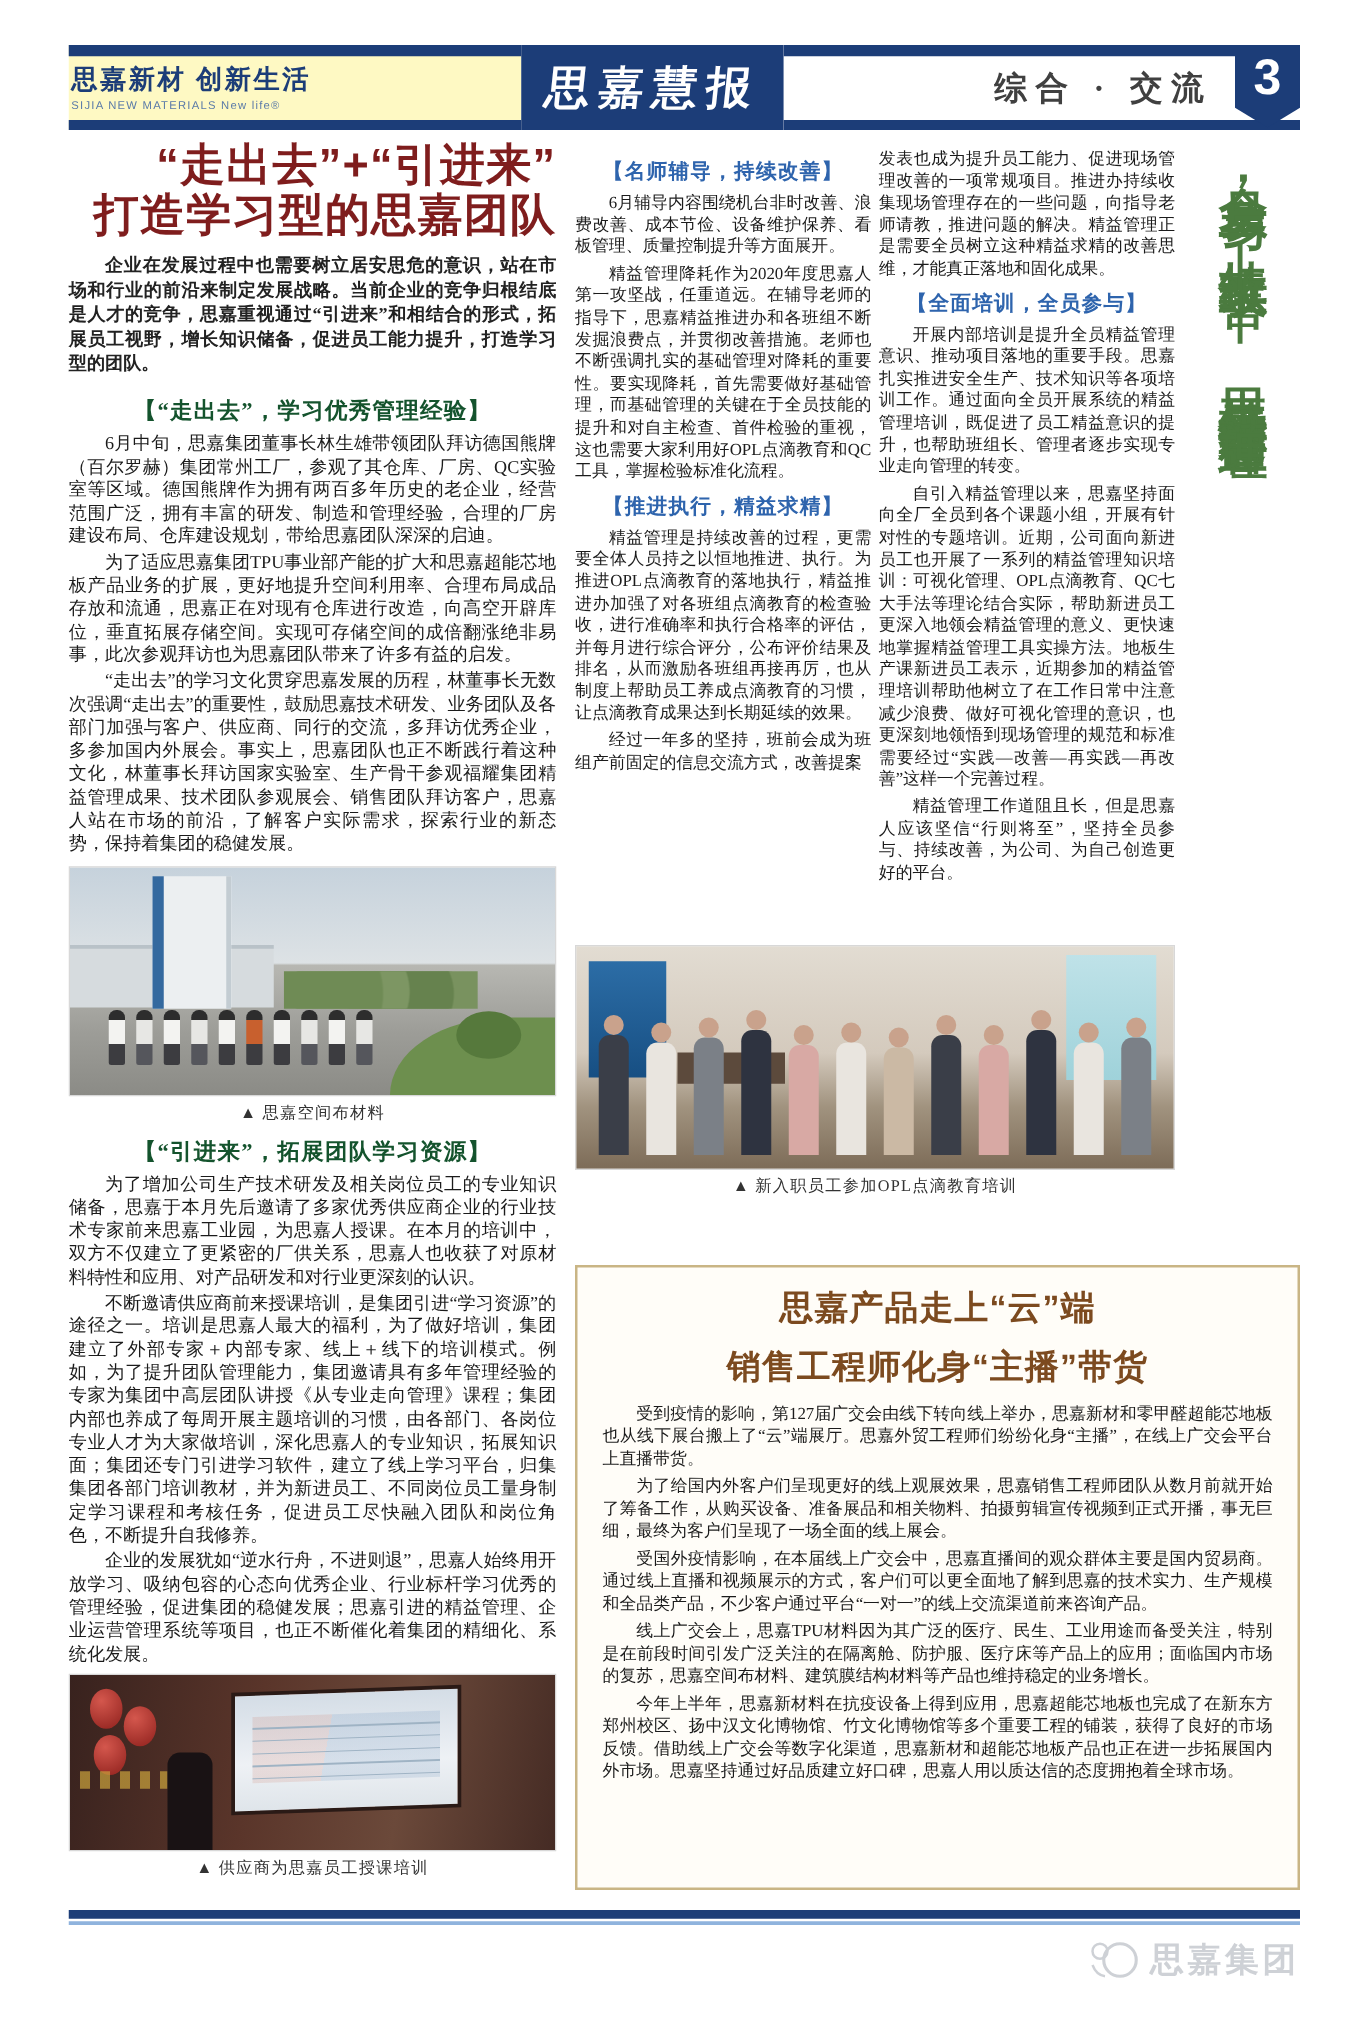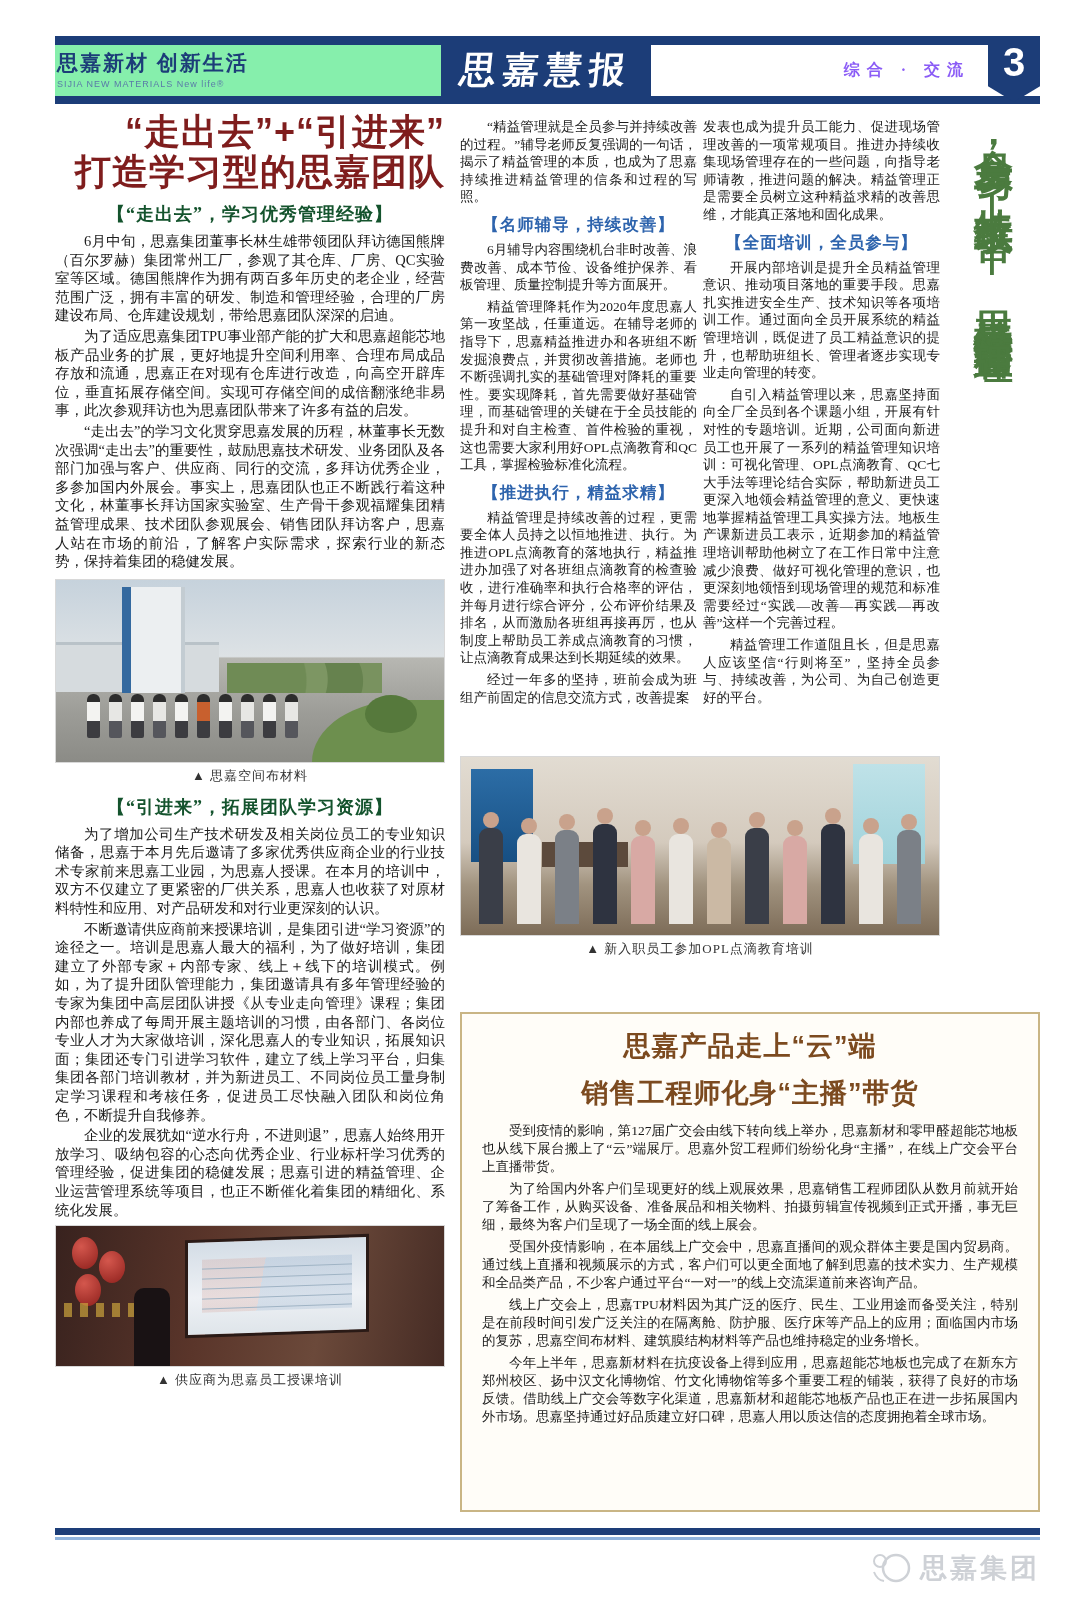--- a/index.html
+++ b/index.html
@@ -2,28 +2,28 @@
 <html lang="zh"><head>
 <meta charset="utf-8">
 <style>
   html,body{margin:0;padding:0;background:#ffffff;}
   .page{position:relative;width:1080px;height:1615px;background:#ffffff;overflow:hidden;
         font-family:"Liberation Serif","DejaVu Serif",serif;color:#1b1b1b;}
 
   
   .header{position:absolute;left:55px;top:36px;width:985px;height:68px;display:flex;}
   .hdr-left{flex:1 1 auto;border-top:9px solid #1c3d78;border-bottom:8px solid #1c3d78;
-            background:#86efac;padding:4px 0 0 2px;}
+            background:#fef9c3;padding:4px 0 0 2px;}
   .brand-cn{font-family:"Liberation Sans",sans-serif;font-weight:bold;font-size:21px;color:#1c3d78;letter-spacing:2px;}
   .brand-en{font-family:"Liberation Sans",sans-serif;font-size:9px;color:#5a7aa8;letter-spacing:1px;margin-top:2px;}
   .hdr-mast{width:210px;background:#1c3d78;color:#fff;display:flex;align-items:center;justify-content:center;}
   .mast-text{font-size:36px;font-weight:bold;letter-spacing:7px;transform:skewX(-6deg);}
   .hdr-right{flex:1 1 auto;border-top:9px solid #1c3d78;border-bottom:8px solid #1c3d78;
              background:#fff;display:flex;align-items:center;justify-content:flex-end;padding-right:70px;}
-  .section-label{font-size:16px;font-weight:bold;color:#8b5cf6;letter-spacing:7px;}
+  .section-label{font-size:26px;font-weight:bold;color:#404040;letter-spacing:7px;}
   .page-badge{position:absolute;right:0;top:0;width:52px;height:66px;background:#1c3d78;
               clip-path:polygon(0 0,100% 0,100% 76%,50% 100%,0 76%);
               display:flex;align-items:flex-start;justify-content:center;}
   .page-badge span{color:#fff;font-family:"Liberation Sans",sans-serif;font-weight:bold;font-size:40px;line-height:52px;}
 
   
   .col-left{position:absolute;left:55px;top:112px;width:390px;}
   .col-mid{position:absolute;left:460px;top:118px;width:237px;}
   .col-right{position:absolute;left:703px;top:118px;width:237px;}
 
@@ -121,20 +121,21 @@
       <span class="section-label">综合 · 交流</span>
     </div>
     <div class="page-badge">
       <span>3</span>
     </div>
   </div>
 
   <div class="col-left">
     <div class="a1-title">“走出去”+“引进来”</div>
     <div class="a1-title">打造学习型的思嘉团队</div>
+    <p class="a1-intro">企业在发展过程中也需要树立居安思危的意识，站在市场和行业的前沿来制定发展战略。当前企业的竞争归根结底是人才的竞争，思嘉重视通过“引进来”和相结合的形式，拓展员工视野，增长知识储备，促进员工能力提升，打造学习型的团队。</p>
     <div class="sec-head">【“走出去”，学习优秀管理经验】</div>
     <p class="body-p">6月中旬，思嘉集团董事长林生雄带领团队拜访德国熊牌（百尔罗赫）集团常州工厂，参观了其仓库、厂房、QC实验室等区域。德国熊牌作为拥有两百多年历史的老企业，经营范围广泛，拥有丰富的研发、制造和管理经验，合理的厂房建设布局、仓库建设规划，带给思嘉团队深深的启迪。</p>
     <p class="body-p">为了适应思嘉集团TPU事业部产能的扩大和思嘉超能芯地板产品业务的扩展，更好地提升空间利用率、合理布局成品存放和流通，思嘉正在对现有仓库进行改造，向高空开辟库位，垂直拓展存储空间。实现可存储空间的成倍翻涨绝非易事，此次参观拜访也为思嘉团队带来了许多有益的启发。</p>
     <p class="body-p">“走出去”的学习文化贯穿思嘉发展的历程，林董事长无数次强调“走出去”的重要性，鼓励思嘉技术研发、业务团队及各部门加强与客户、供应商、同行的交流，多拜访优秀企业，多参加国内外展会。事实上，思嘉团队也正不断践行着这种文化，林董事长拜访国家实验室、生产骨干参观福耀集团精益管理成果、技术团队参观展会、销售团队拜访客户，思嘉人站在市场的前沿，了解客户实际需求，探索行业的新态势，保持着集团的稳健发展。</p>
 
     <div class="photo photo1">
       <div class="ph1-bldg"></div>
       <div class="ph1-tower"></div>
       <div class="ph1-trees"></div>
       <div class="ph1-lawn"></div>
@@ -166,21 +167,20 @@
       <span class="ph2-balloon b1"></span>
       <span class="ph2-balloon b2"></span>
       <span class="ph2-balloon b3"></span>
       <div class="ph2-gold"></div>
       <div class="ph2-person"></div>
     </div>
     <div class="caption">▲  供应商为思嘉员工授课培训</div>
   </div>
 
   <div class="col-mid">
-    <p class="mid-p">“精益管理就是全员参与并持续改善的过程。”辅导老师反复强调的一句话，揭示了精益管理的本质，也成为了思嘉持续推进精益管理的信条和过程的写照。</p>
     <div class="mid-head">【名师辅导，持续改善】</div>
     <p class="mid-p">6月辅导内容围绕机台非时改善、浪费改善、成本节俭、设备维护保养、看板管理、质量控制提升等方面展开。</p>
     <p class="mid-p">精益管理降耗作为2020年度思嘉人第一攻坚战，任重道远。在辅导老师的指导下，思嘉精益推进办和各班组不断发掘浪费点，并贯彻改善措施。老师也不断强调扎实的基础管理对降耗的重要性。要实现降耗，首先需要做好基础管理，而基础管理的关键在于全员技能的提升和对自主检查、首件检验的重视，这也需要大家利用好OPL点滴教育和QC工具，掌握检验标准化流程。</p>
     <div class="mid-head">【推进执行，精益求精】</div>
     <p class="mid-p">精益管理是持续改善的过程，更需要全体人员持之以恒地推进、执行。为推进OPL点滴教育的落地执行，精益推进办加强了对各班组点滴教育的检查验收，进行准确率和执行合格率的评估，并每月进行综合评分，公布评价结果及排名，从而激励各班组再接再厉，也从制度上帮助员工养成点滴教育的习惯，让点滴教育成果达到长期延续的效果。</p>
     <p class="mid-p">经过一年多的坚持，班前会成为班组产前固定的信息交流方式，改善提案</p>
   </div>
 
   <div class="col-right">
     <p class="mid-p" style="text-indent:0;">发表也成为提升员工能力、促进现场管理改善的一项常规项目。推进办持续收集现场管理存在的一些问题，向指导老师请教，推进问题的解决。精益管理正是需要全员树立这种精益求精的改善思维，才能真正落地和固化成果。</p>

